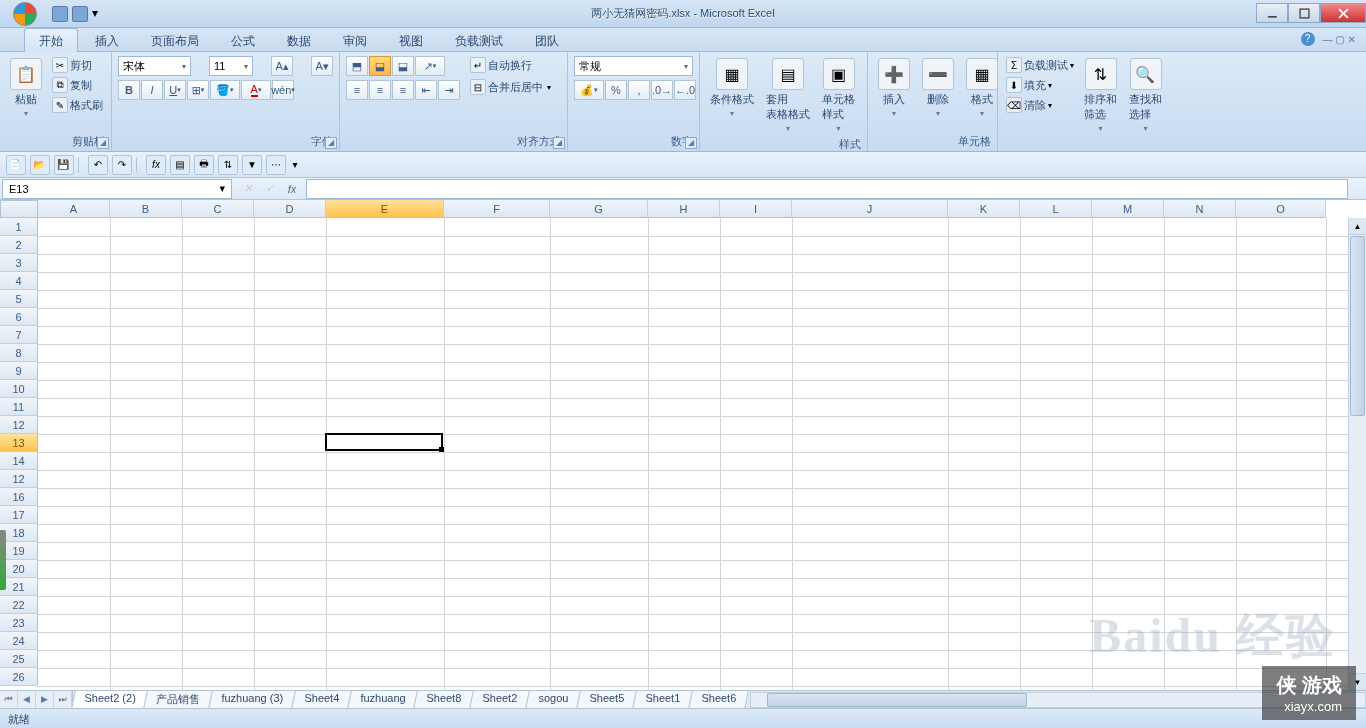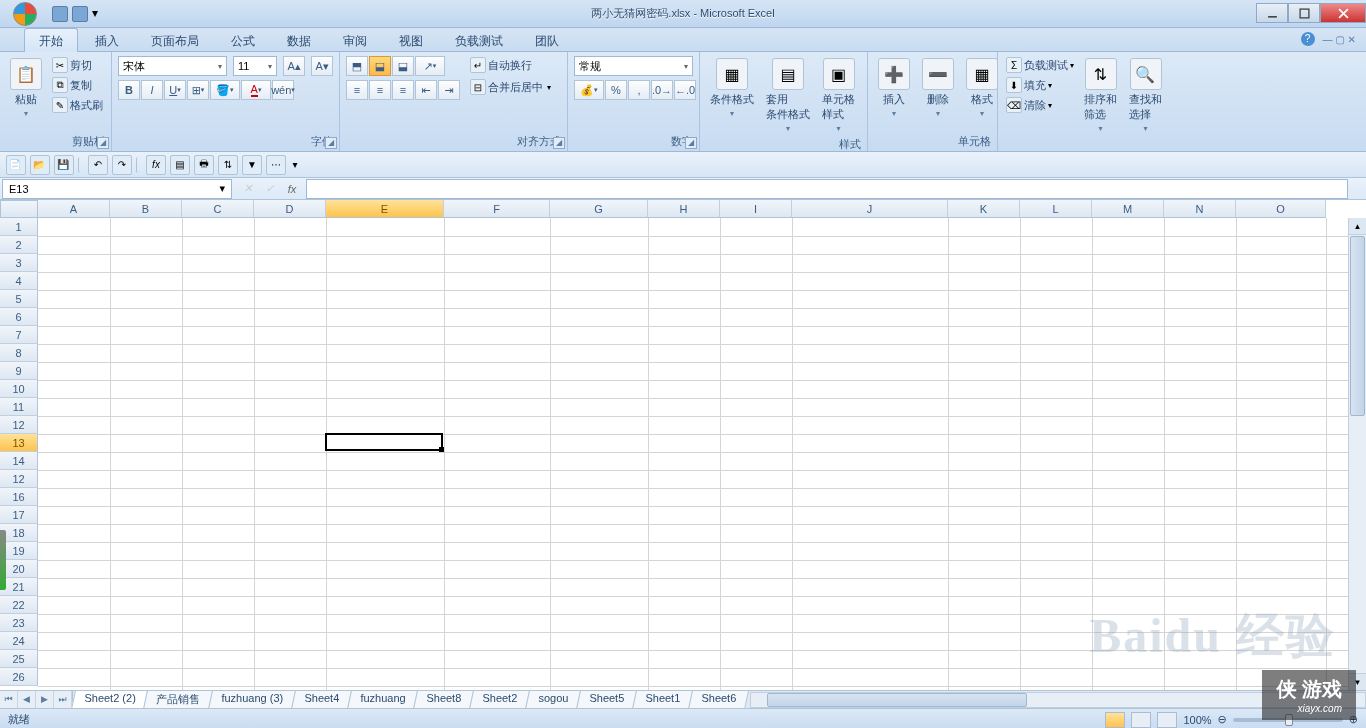--- a/index.html
+++ b/index.html
@@ -93,21 +93,21 @@
 .status { height:22px; background:linear-gradient(#dce9f7,#c7dbf1); display:flex; align-items:center; padding:0 8px; font-size:11px; color:#2b4a6f; border-top:1px solid #b0c4d8; }
 .st-right { margin-left:auto; display:flex; align-items:center; gap:6px; }
 .view-btn { width:20px; height:16px; background:#e8eef5; border:1px solid #a8bcd4; cursor:pointer; }
 .view-btn.active { background:linear-gradient(#ffe29a,#ffc34d); }
 .zoom-slider { width:110px; height:4px; background:#a8bcd4; position:relative; border-radius:2px; }
 .zoom-slider .zthumb { position:absolute; left:52px; top:-4px; width:8px; height:12px; background:#e8eef5; border:1px solid #888; border-radius:2px; }
 
 
 .watermark { position:absolute; right:30px; bottom:60px; font-size:48px; color:rgba(150,170,190,.35); font-weight:bold; pointer-events:none; letter-spacing:2px; font-family:'Microsoft YaHei'; }
 .wm2 { position:absolute; right:10px; bottom:8px; color:#fff; font-size:20px; font-weight:bold; background:rgba(40,40,40,.6); padding:6px 14px; pointer-events:none; font-family:'Microsoft YaHei'; }
-.wm2 small{ display:block; font-size:10px; font-weight:normal; text-align:right;font-style:italic; }
+.wm2 small{ display:block; font-size:13px; font-weight:normal; text-align:right; }
 </style>
 </head>
 <body>
 
 <div class="titlebar">
   <div class="office-btn">
       <div class="office-logo"></div>
     </div>
   <div class="qat">
     <div class="qat-ico"></div>
@@ -174,21 +174,21 @@
             <span class="sm-lbl">格式刷</span>
           </div>
       </div>
     </div>
     <div class="group-label">剪贴板</div>
     <div class="dlg-launch">◢</div>
   </div>
 
   <div class="group" style="width:228px">
     <div class="group-body" style="flex-direction:column;gap:4px;width:100%">
-      <div style="display:flex;gap:6px;width:100%">
+      <div style="display:flex;gap:18px;width:100%">
         <div class="combo" style="flex:1">
             <span>宋体</span>
             <span class="arr">▾</span>
           </div>
         <div class="combo" style="width:44px">
             <span>11</span>
             <span class="arr">▾</span>
           </div>
         <div class="rb">A▴</div>
         <div class="rb">A▾</div>
@@ -271,21 +271,21 @@
   <div class="group" style="width:168px">
     <div class="group-body">
       <div class="big-btn">
           <div class="big-ico">▦</div>
           <div class="big-lbl">条件格式</div>
           <div class="dd-arrow">▾</div>
         </div>
       <div class="big-btn">
           <div class="big-ico">▤</div>
           <div class="big-lbl" style="white-space:pre">套用
-条件格式</div>
+表格格式</div>
           <div class="dd-arrow">▾</div>
         </div>
       <div class="big-btn">
           <div class="big-ico">▣</div>
           <div class="big-lbl" style="white-space:pre">单元格
 样式</div>
           <div class="dd-arrow">▾</div>
         </div>
     </div>
     <div class="group-label">样式</div>
@@ -498,27 +498,16 @@
       <div class="sh-tab"><span>Sheet1</span></div>
       <div class="sh-tab"><span>Sheet6</span></div>
     </div>
   <div class="hscroll">
       <div class="thumb"></div>
     </div>
 </div>
 
 <div class="status">
   <span>就绪</span>
-  <div class="st-right">
-    <div class="view-btn active"></div>
-    <div class="view-btn"></div>
-    <div class="view-btn"></div>
-    <span>100%</span>
-    <span style="cursor:pointer">⊖</span>
-    <div class="zoom-slider">
-        <div class="zthumb"></div>
-      </div>
-    <span style="cursor:pointer">⊕</span>
-  </div>
 </div>
 
 <div class="watermark">Baidu 经验</div>
 <div class="wm2"><span>侠 游戏</span><small>xiayx.com</small></div>
 
 </body></html>

